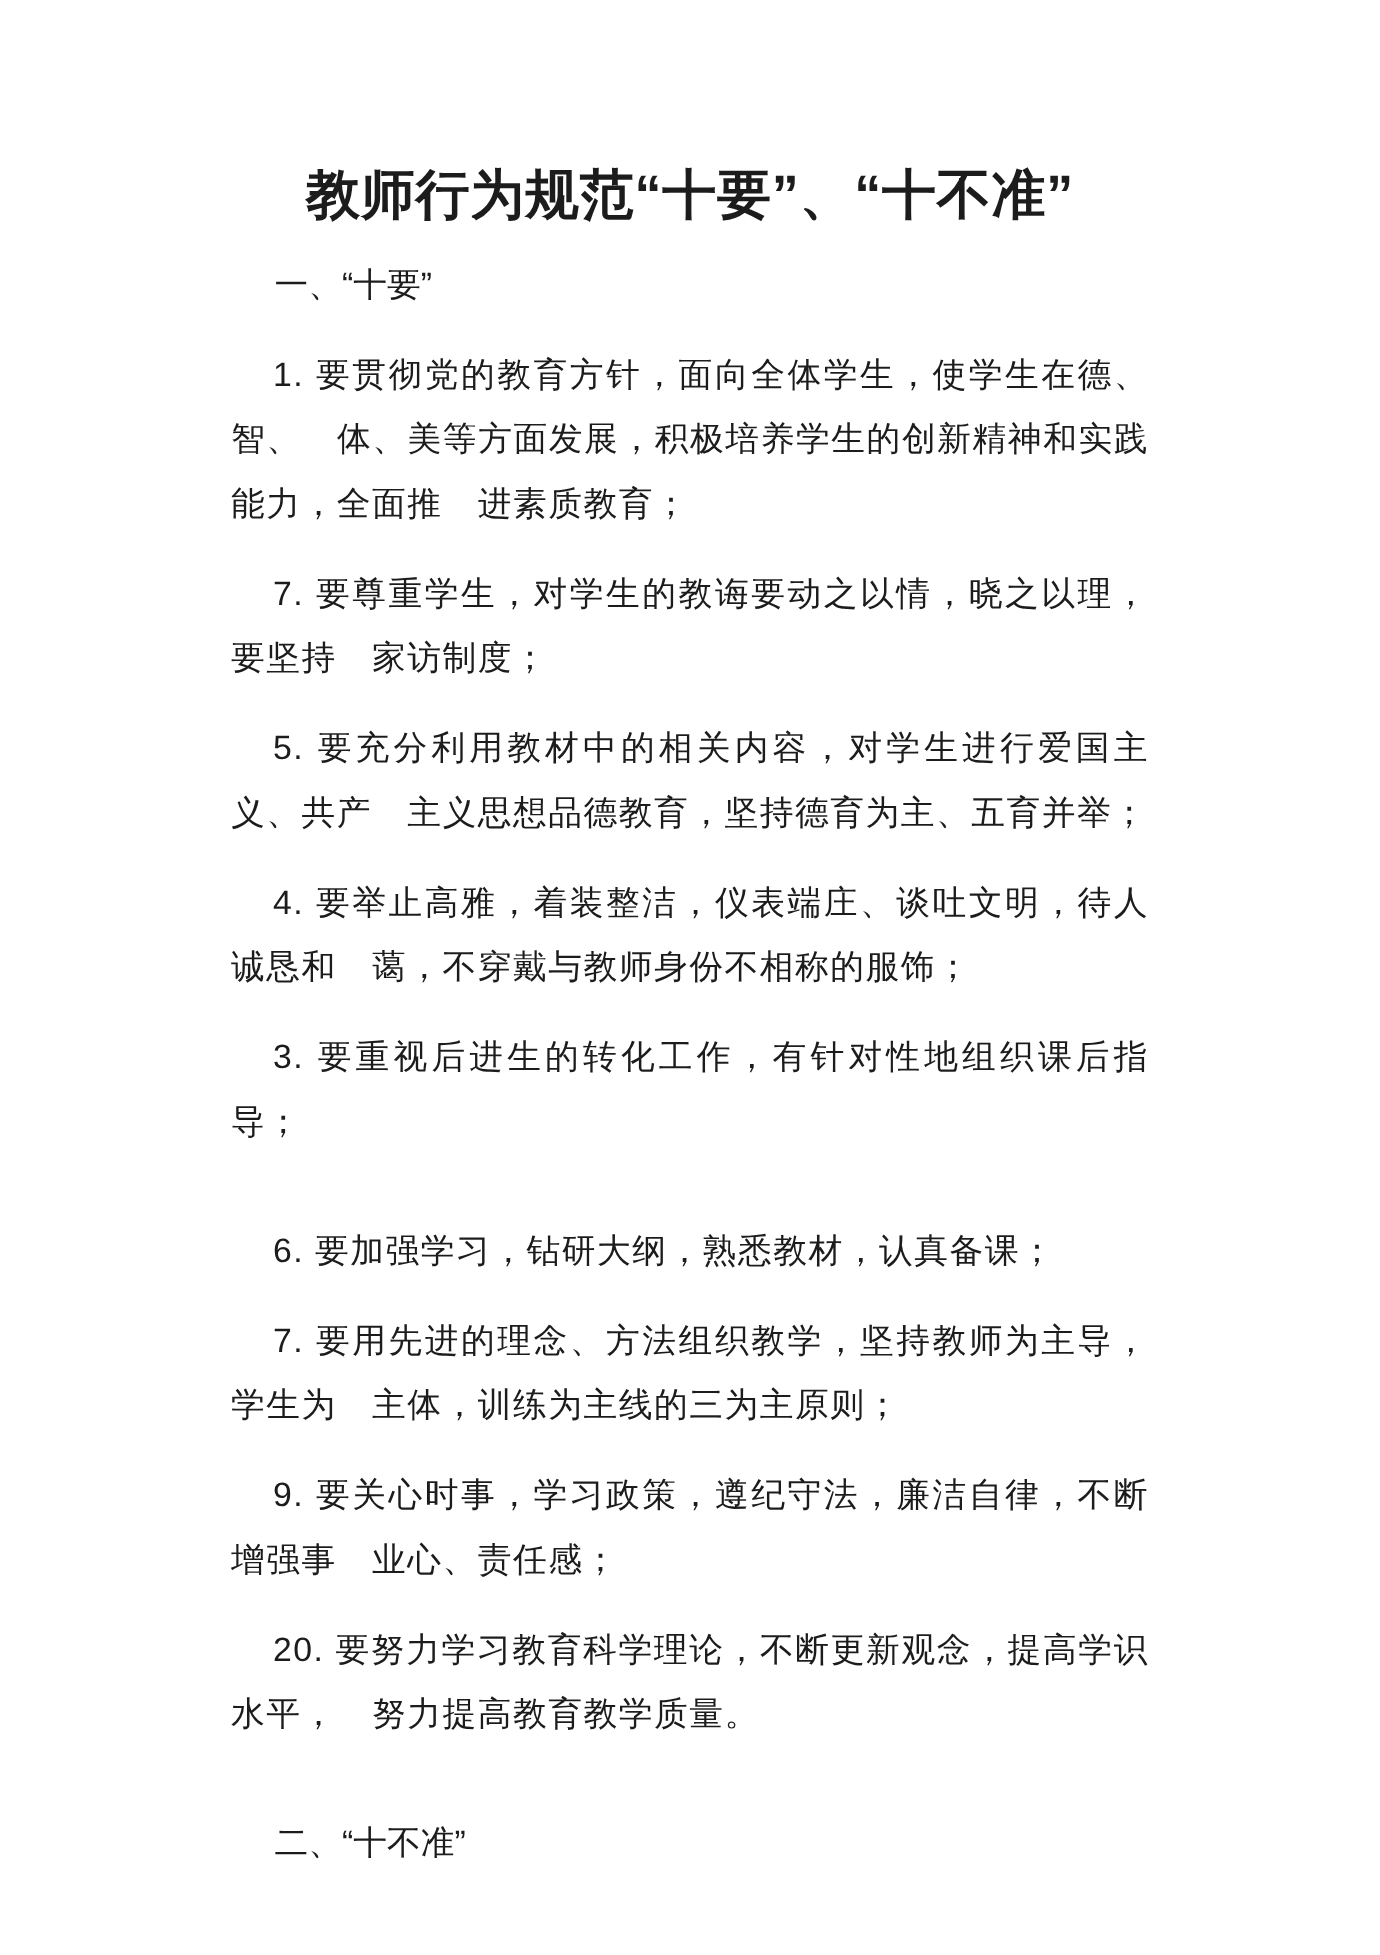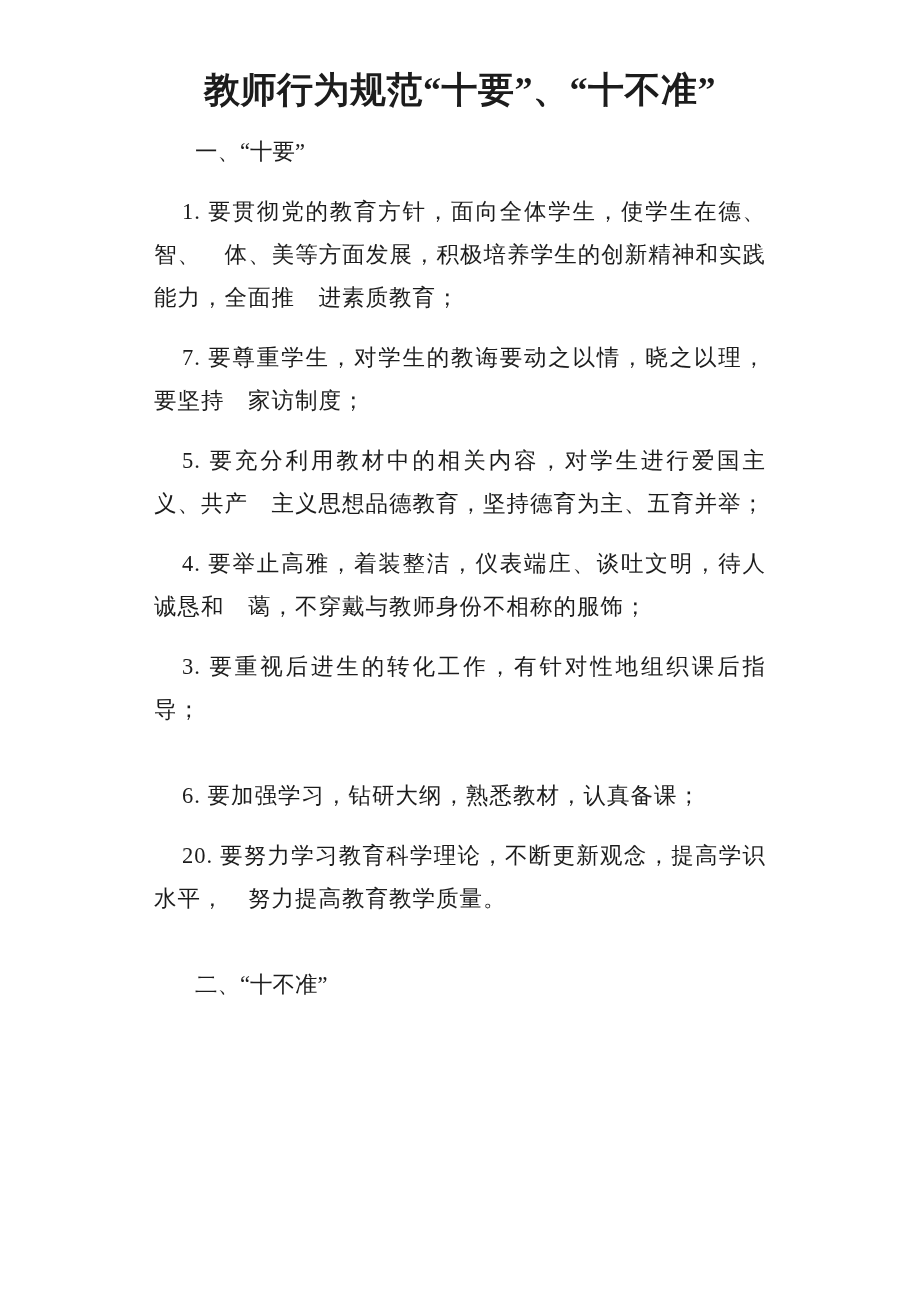--- a/index.html
+++ b/index.html
@@ -5,40 +5,40 @@
   html, body {
     margin: 0;
     padding: 0;
     background: #ffffff;
   }
   .doc-page {
     width: 920px;
     height: 1303px;
     background: #ffffff;
     box-sizing: border-box;
-    padding: 66px 137px 0 137px;
+    padding: 106px 137px 0 137px;
     overflow: hidden;
-    font-family: Liberation Serif, serif;
+    font-family: Liberation Sans, sans-serif;
     color: #1c1c1c;
   }
   .doc-title {
     font-size: 36px;
     line-height: 48px;
     font-weight: 700;
     text-align: center;
     margin: 0 0 14px 0;
     letter-spacing: 0.5px;
     white-space: nowrap;
   }
   .section-heading {
     font-size: 22.5px;
     line-height: 43px;
     font-weight: 400;
     text-indent: 42px;
-    margin: 16px;
+    margin: 4px;
   }
   .doc-item {
     font-size: 22.5px;
     line-height: 43px;
     text-align: justify;
     text-indent: 28px;
     letter-spacing: 1px;
     margin: 17px;
   }
   .gap-before {
@@ -53,17 +53,19 @@
   <h1 class="doc-title">教师行为规范“十要”、“十不准”</h1>
 
   <p class="section-heading">一、“十要”</p>
 
   <p class="doc-item">1. 要贯彻党的教育方针，面向全体学生，使学生在德、智、　体、美等方面发展，积极培养学生的创新精神和实践能力，全面推　进素质教育；</p>
   <p class="doc-item">7. 要尊重学生，对学生的教诲要动之以情，晓之以理，要坚持　家访制度；</p>
   <p class="doc-item">5. 要充分利用教材中的相关内容，对学生进行爱国主义、共产　主义思想品德教育，坚持德育为主、五育并举；</p>
   <p class="doc-item">4. 要举止高雅，着装整洁，仪表端庄、谈吐文明，待人诚恳和　蔼，不穿戴与教师身份不相称的服饰；</p>
   <p class="doc-item">3. 要重视后进生的转化工作，有针对性地组织课后指导；</p>
   <p class="doc-item gap-before">6. 要加强学习，钻研大纲，熟悉教材，认真备课；</p>
+  <p class="doc-item">7. 要用先进的理念、方法组织教学，坚持教师为主导，学生为　主体，训练为主线的三为主原则；</p>
+  <p class="doc-item">9. 要关心时事，学习政策，遵纪守法，廉洁自律，不断增强事　业心、责任感；</p>
   <p class="doc-item">20. 要努力学习教育科学理论，不断更新观念，提高学识水平，　努力提高教育教学质量。</p>
 
   <p class="section-heading gap-before">二、“十不准”</p>
 
 </div>
 
 </body></html>

